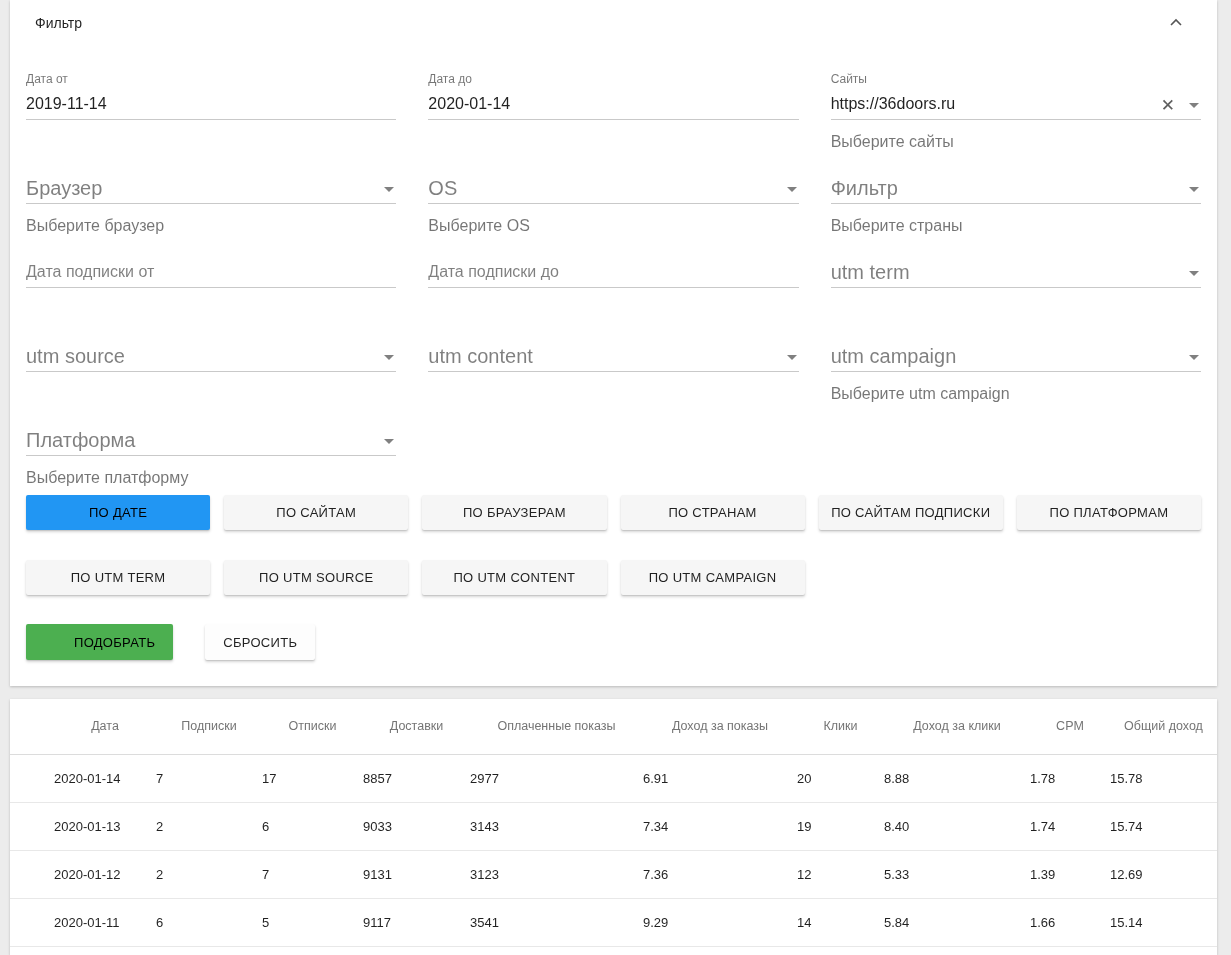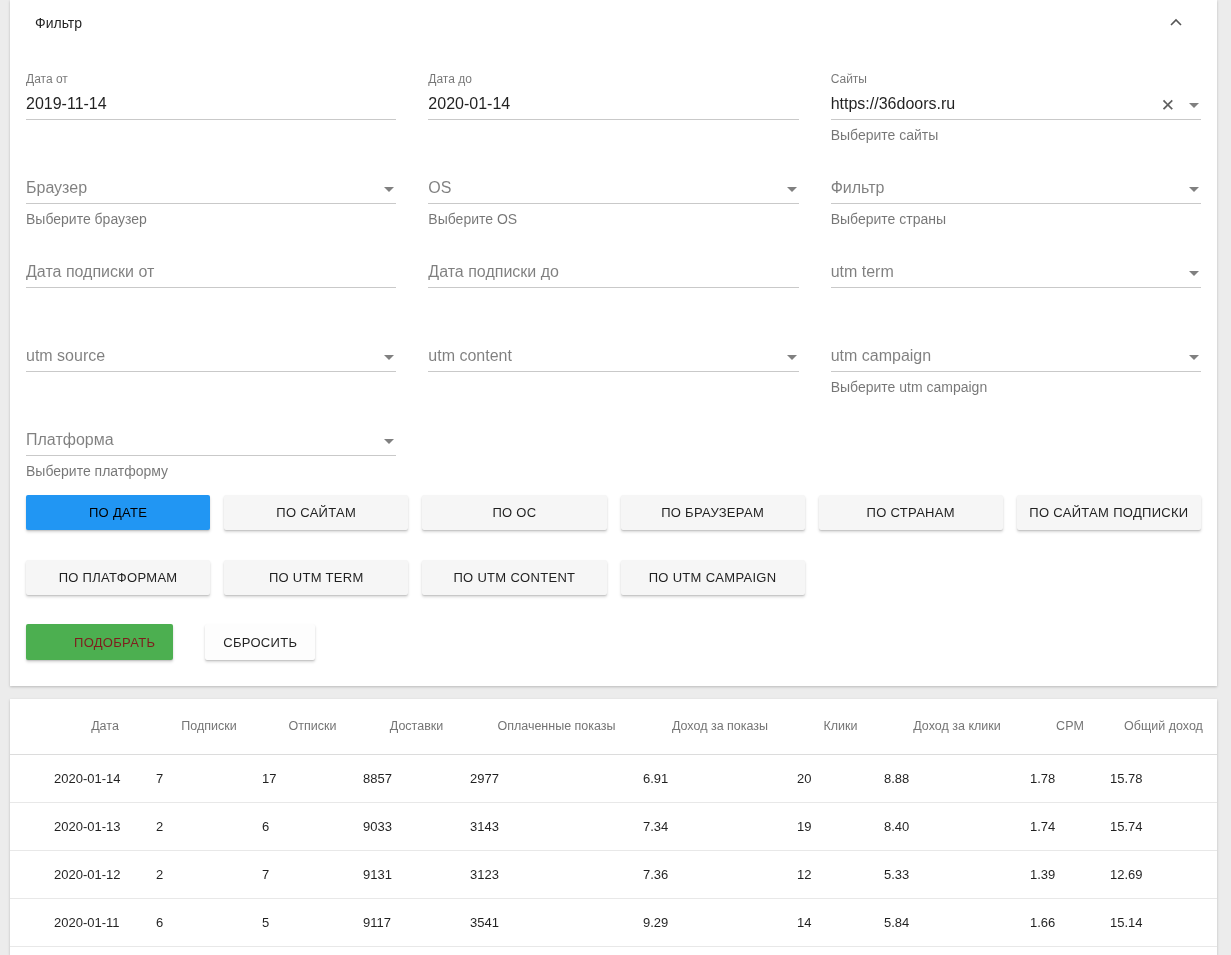--- a/index.html
+++ b/index.html
@@ -38,22 +38,22 @@
     align-items: center;
     cursor: text;
   }
   .f-line.select { cursor: pointer; }
   .f-input {
     border: none; outline: none; width: 100%;
     font-size: 16px; font-family: inherit;
     color: rgba(0,0,0,0.87); background: transparent; padding: 0 24px 2px 0;
   }
   .f-input::placeholder { color: rgba(0,0,0,0.5); opacity: 1; }
-  .f-placeholder { font-size: 16px; color: rgba(0,0,0,0.5); padding-bottom: 2px; }
-  .f-helper { margin-top: 7px; font-size: 14px; color: rgba(0,0,0,0.54); }
+  .f-placeholder { font-size: 20px; color: rgba(0,0,0,0.5); padding-bottom: 2px; }
+  .f-helper { margin-top: 13px; font-size: 16px; color: rgba(0,0,0,0.54); }
   .f-icons {
     position: absolute; right: 2px; top: 0; height: 100%;
     display: flex; align-items: center; gap: 14px; background: transparent;
   }
   .dd-arrow {
     width: 0; height: 0;
     border-left: 5px solid transparent;
     border-right: 5px solid transparent;
     border-top: 5px solid #808080;
     cursor: pointer;
@@ -81,21 +81,21 @@
   .tab-btn.active { background: var(--accent-blue, #2196f3); color: #000000; }
 
   .actions { margin-top: 29px; display: flex; gap: 32px; }
   .btn {
     height: 36px; border: none; border-radius: 2px;
     font-size: 13px; font-family: inherit;
     padding: 0 18px; letter-spacing: 0.3px;
     box-shadow: 0 2px 3px rgba(0,0,0,0.16), 0 1px 1px rgba(0,0,0,0.1);
     cursor: pointer;
   }
-  .btn-green { background: var(--green, #4caf50); color: #7f1d1d; padding-left: 48px; }
+  .btn-green { background: var(--green, #4caf50); color: #000000; padding-left: 48px; }
   .btn-plain { background: #fdfdfd; color: rgba(0,0,0,0.87); }
 
   
   .table-card { margin: 0 14px 0 10px; min-height: 256px; }
   table { width: 100%; border-collapse: collapse; table-layout: fixed; }
   th {
     height: 55px; text-align: center; font-weight: 400;
     font-size: 12.5px; color: #757575;
     border-bottom: 1px solid #dcdcdc;
     overflow: hidden; white-space: nowrap;
@@ -246,26 +246,26 @@
           </span>
       </div>
       <div class="f-helper">Выберите платформу</div>
     </div>
 
   </div>
 
   <div class="tabs-grid">
     <button class="tab-btn active">ПО ДАТЕ</button>
     <button class="tab-btn">ПО САЙТАМ</button>
-    <button class="tab-btn">ПО ОС</button>
     <button class="tab-btn">ПО БРАУЗЕРАМ</button>
     <button class="tab-btn">ПО СТРАНАМ</button>
     <button class="tab-btn">ПО САЙТАМ ПОДПИСКИ</button>
     <button class="tab-btn">ПО ПЛАТФОРМАМ</button>
     <button class="tab-btn">ПО UTM TERM</button>
+    <button class="tab-btn">ПО UTM SOURCE</button>
     <button class="tab-btn">ПО UTM CONTENT</button>
     <button class="tab-btn">ПО UTM CAMPAIGN</button>
   </div>
 
   <div class="actions">
     <button class="btn btn-green">ПОДОБРАТЬ</button>
     <button class="btn btn-plain">СБРОСИТЬ</button>
   </div>
 
 </div>

